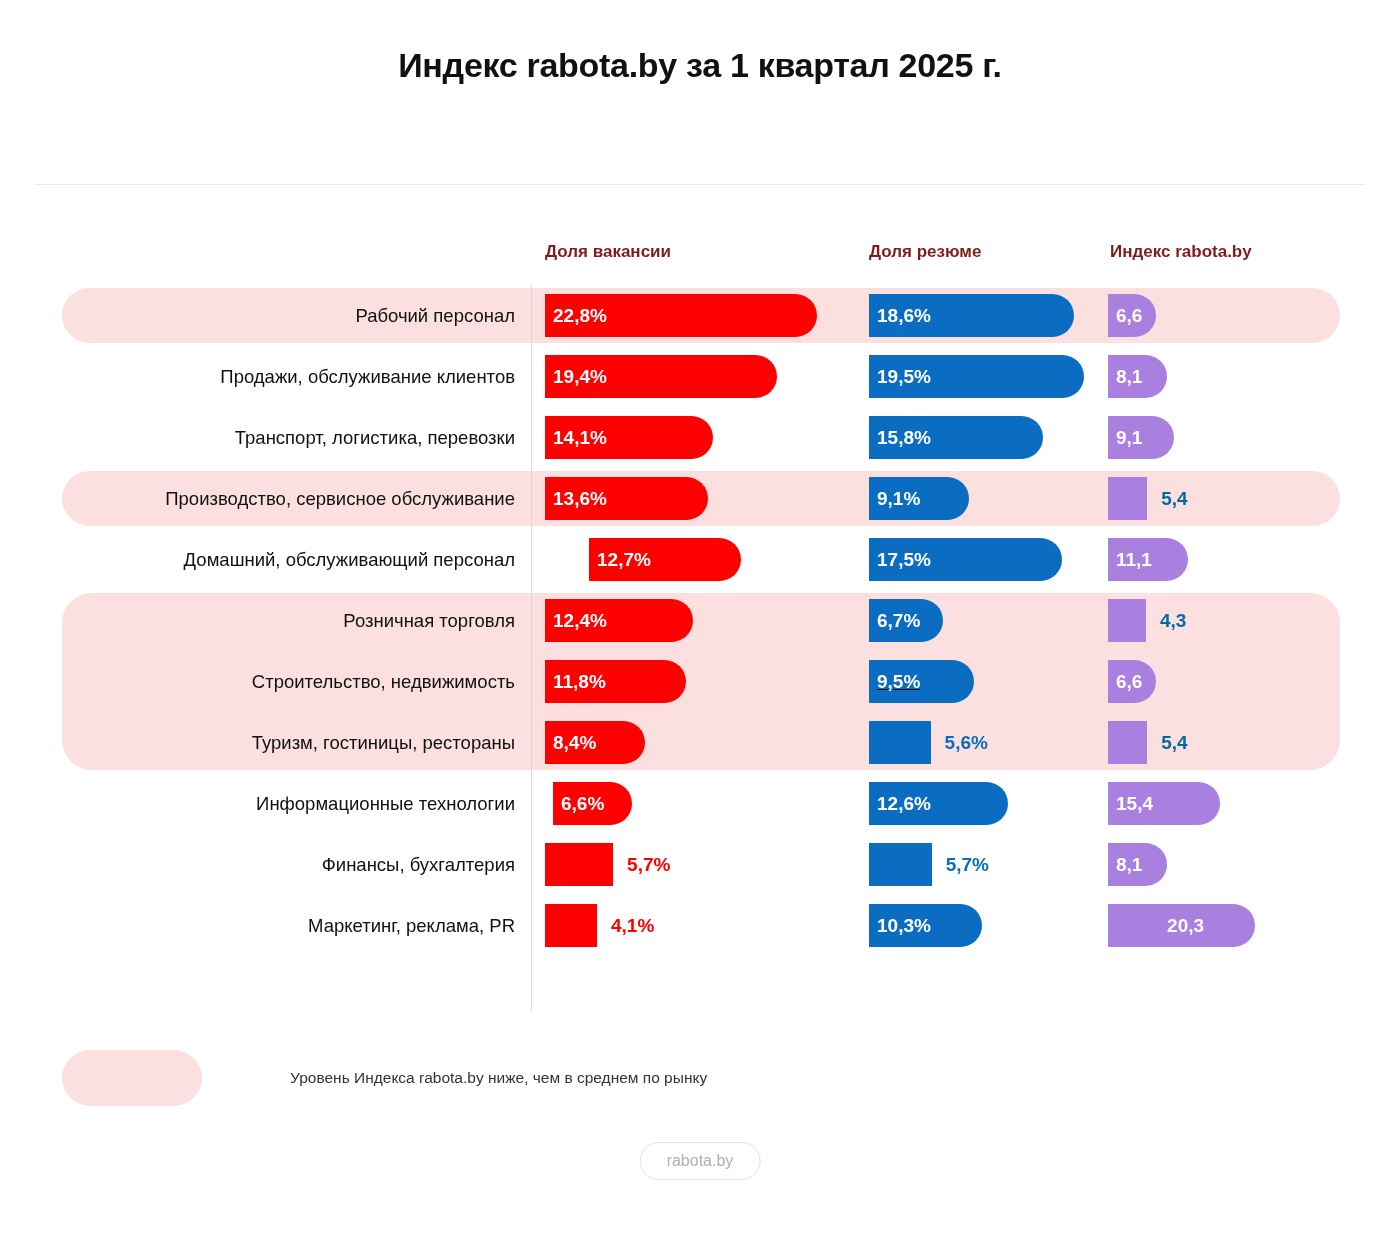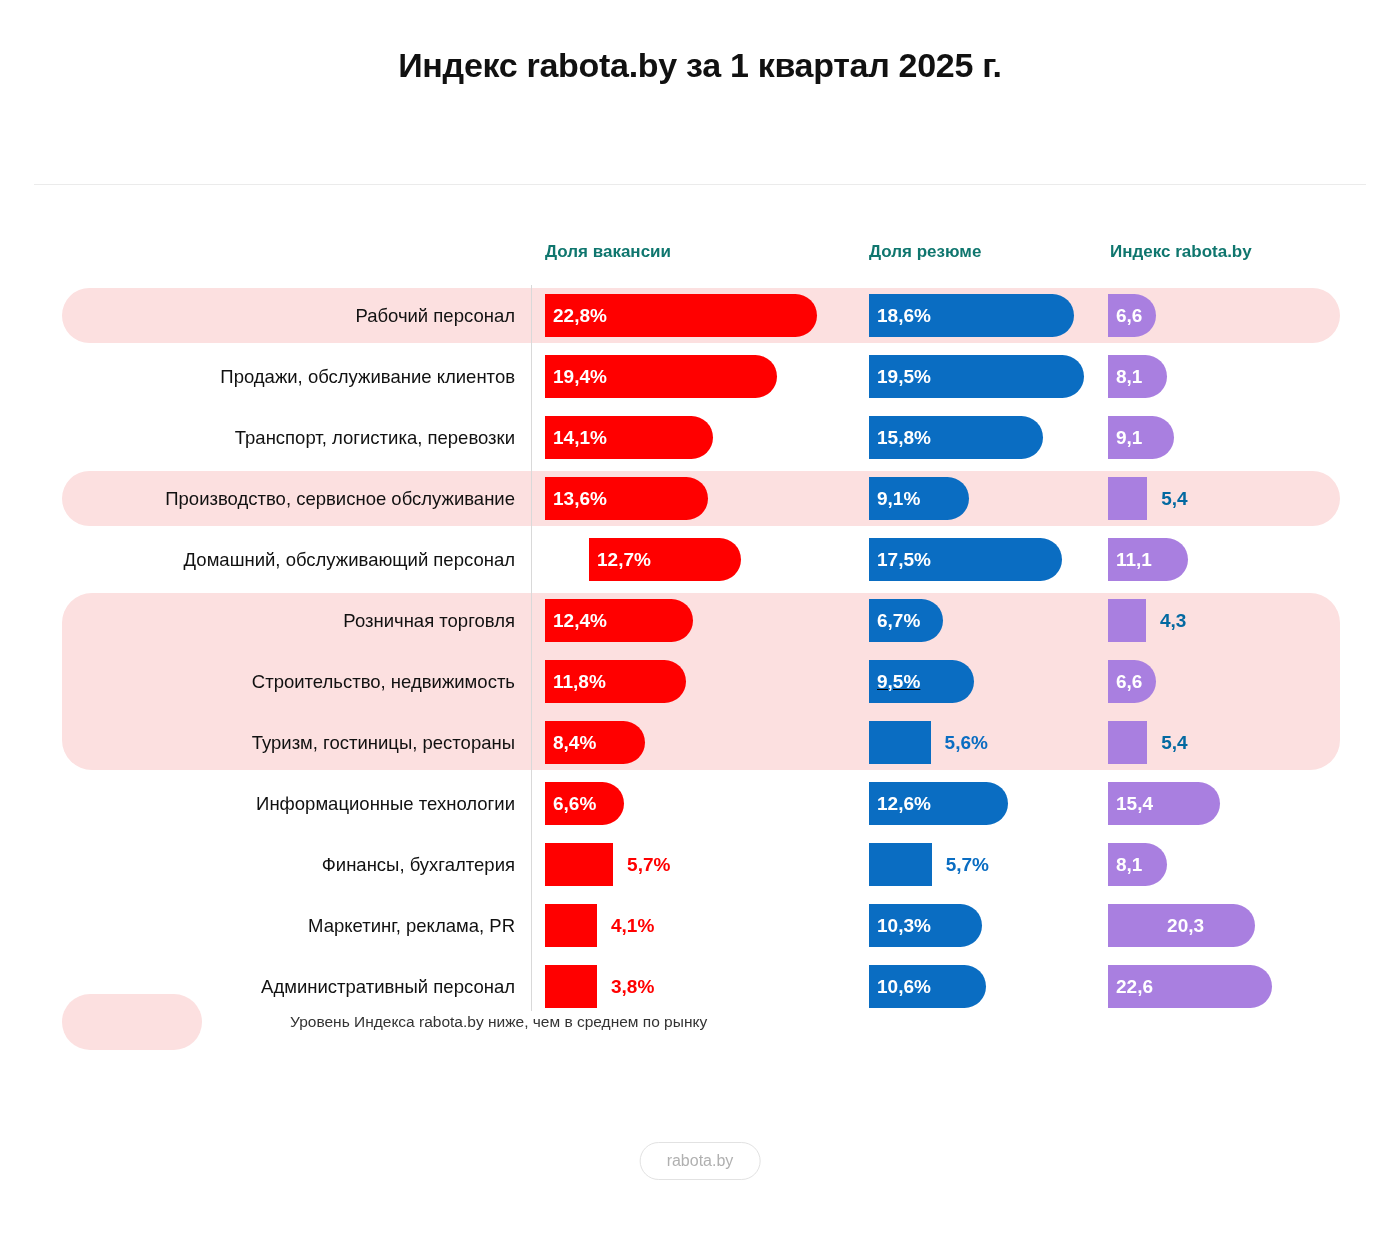--- a/index.html
+++ b/index.html
@@ -37,21 +37,21 @@
     width: 1332px; height: 1px;
     background: #ebebeb;
   }
 
   
   .headers { position: absolute; left: 0; top: 242px; width: 1400px; height: 30px; }
   .col-head {
     position: absolute;
     font-size: 17px;
     font-weight: bold;
-    color: #0f766e;
+    color: #7f1d1d;
     white-space: nowrap;
   }
   .col-head.c1 { left: 545px; }
   .col-head.c2 { left: 869px; }
   .col-head.c3 { left: 1110px; }
 
   
   #chart { position: absolute; left: 0; top: 285px; width: 1400px; height: 732px; }
 
   .band {
@@ -122,21 +122,21 @@
     font-weight: bold;
     white-space: nowrap;
   }
   .bar-val-out.vac { color: #ff0000; }
   .bar-val-out.res { color: #0a6dc2; }
   .bar-val-out.idx { color: #0369a1; }
 
   
   .legend {
     position: absolute;
-    left: 62px; top: 994px;
+    left: 62px; top: 1050px;
     width: 1000px; height: 56px;
   }
   .legend-swatch {
     position: absolute;
     left: 0; top: 0;
     width: 140px; height: 56px;
     background: #fce0e0;
     border-radius: 28px;
   }
   .legend-text {
@@ -321,21 +321,21 @@
           <div class="bar-val-out res" style="left: 75.6px;">5,6%</div>
         </div>
         <div class="bargroup g-idx">
           <div class="bar idx" style="width: 39.15px;"></div>
           <div class="bar-val-out idx" style="left: 53.15px;">5,4</div>
         </div>
       </div>
       <div class="row" style="top: 488px;">
         <div class="row-label">Информационные технологии</div>
         <div class="bargroup g-vac">
-          <div class="bar vac round" style="width: 78.87px;">
+          <div class="bar vac round" style="width: 78.87px; margin-left: 8px;">
             <span class="bar-val-in">6,6%</span>
           </div>
         </div>
         <div class="bargroup g-res">
           <div class="bar res round" style="width: 138.6px;">
             <span class="bar-val-in">12,6%</span>
           </div>
         </div>
         <div class="bargroup g-idx">
           <div class="bar idx round" style="width: 111.65px;">
@@ -366,37 +366,20 @@
           <div class="bar-val-out vac" style="left: 66px;">4,1%</div>
         </div>
         <div class="bargroup g-res">
           <div class="bar res round" style="width: 113.3px;">
             <span class="bar-val-in">10,3%</span>
           </div>
         </div>
         <div class="bargroup g-idx">
           <div class="bar idx round" style="width: 147.175px; justify-content: center;">
             <span class="bar-val-in">20,3</span>
-          </div>
-        </div>
-      </div>
-      <div class="row" style="top: 671px;">
-        <div class="row-label">Административный персонал</div>
-        <div class="bargroup g-vac">
-          <div class="bar vac" style="width: 52px;"></div>
-          <div class="bar-val-out vac" style="left: 66px;">3,8%</div>
-        </div>
-        <div class="bargroup g-res">
-          <div class="bar res round" style="width: 116.6px;">
-            <span class="bar-val-in">10,6%</span>
-          </div>
-        </div>
-        <div class="bargroup g-idx">
-          <div class="bar idx round" style="width: 163.85px;">
-            <span class="bar-val-in">22,6</span>
           </div>
         </div>
       </div>
     </div>
 
   <div class="legend">
     <div class="legend-swatch"></div>
     <div class="legend-text">Уровень Индекса rabota.by ниже, чем в среднем по рынку</div>
   </div>
 

